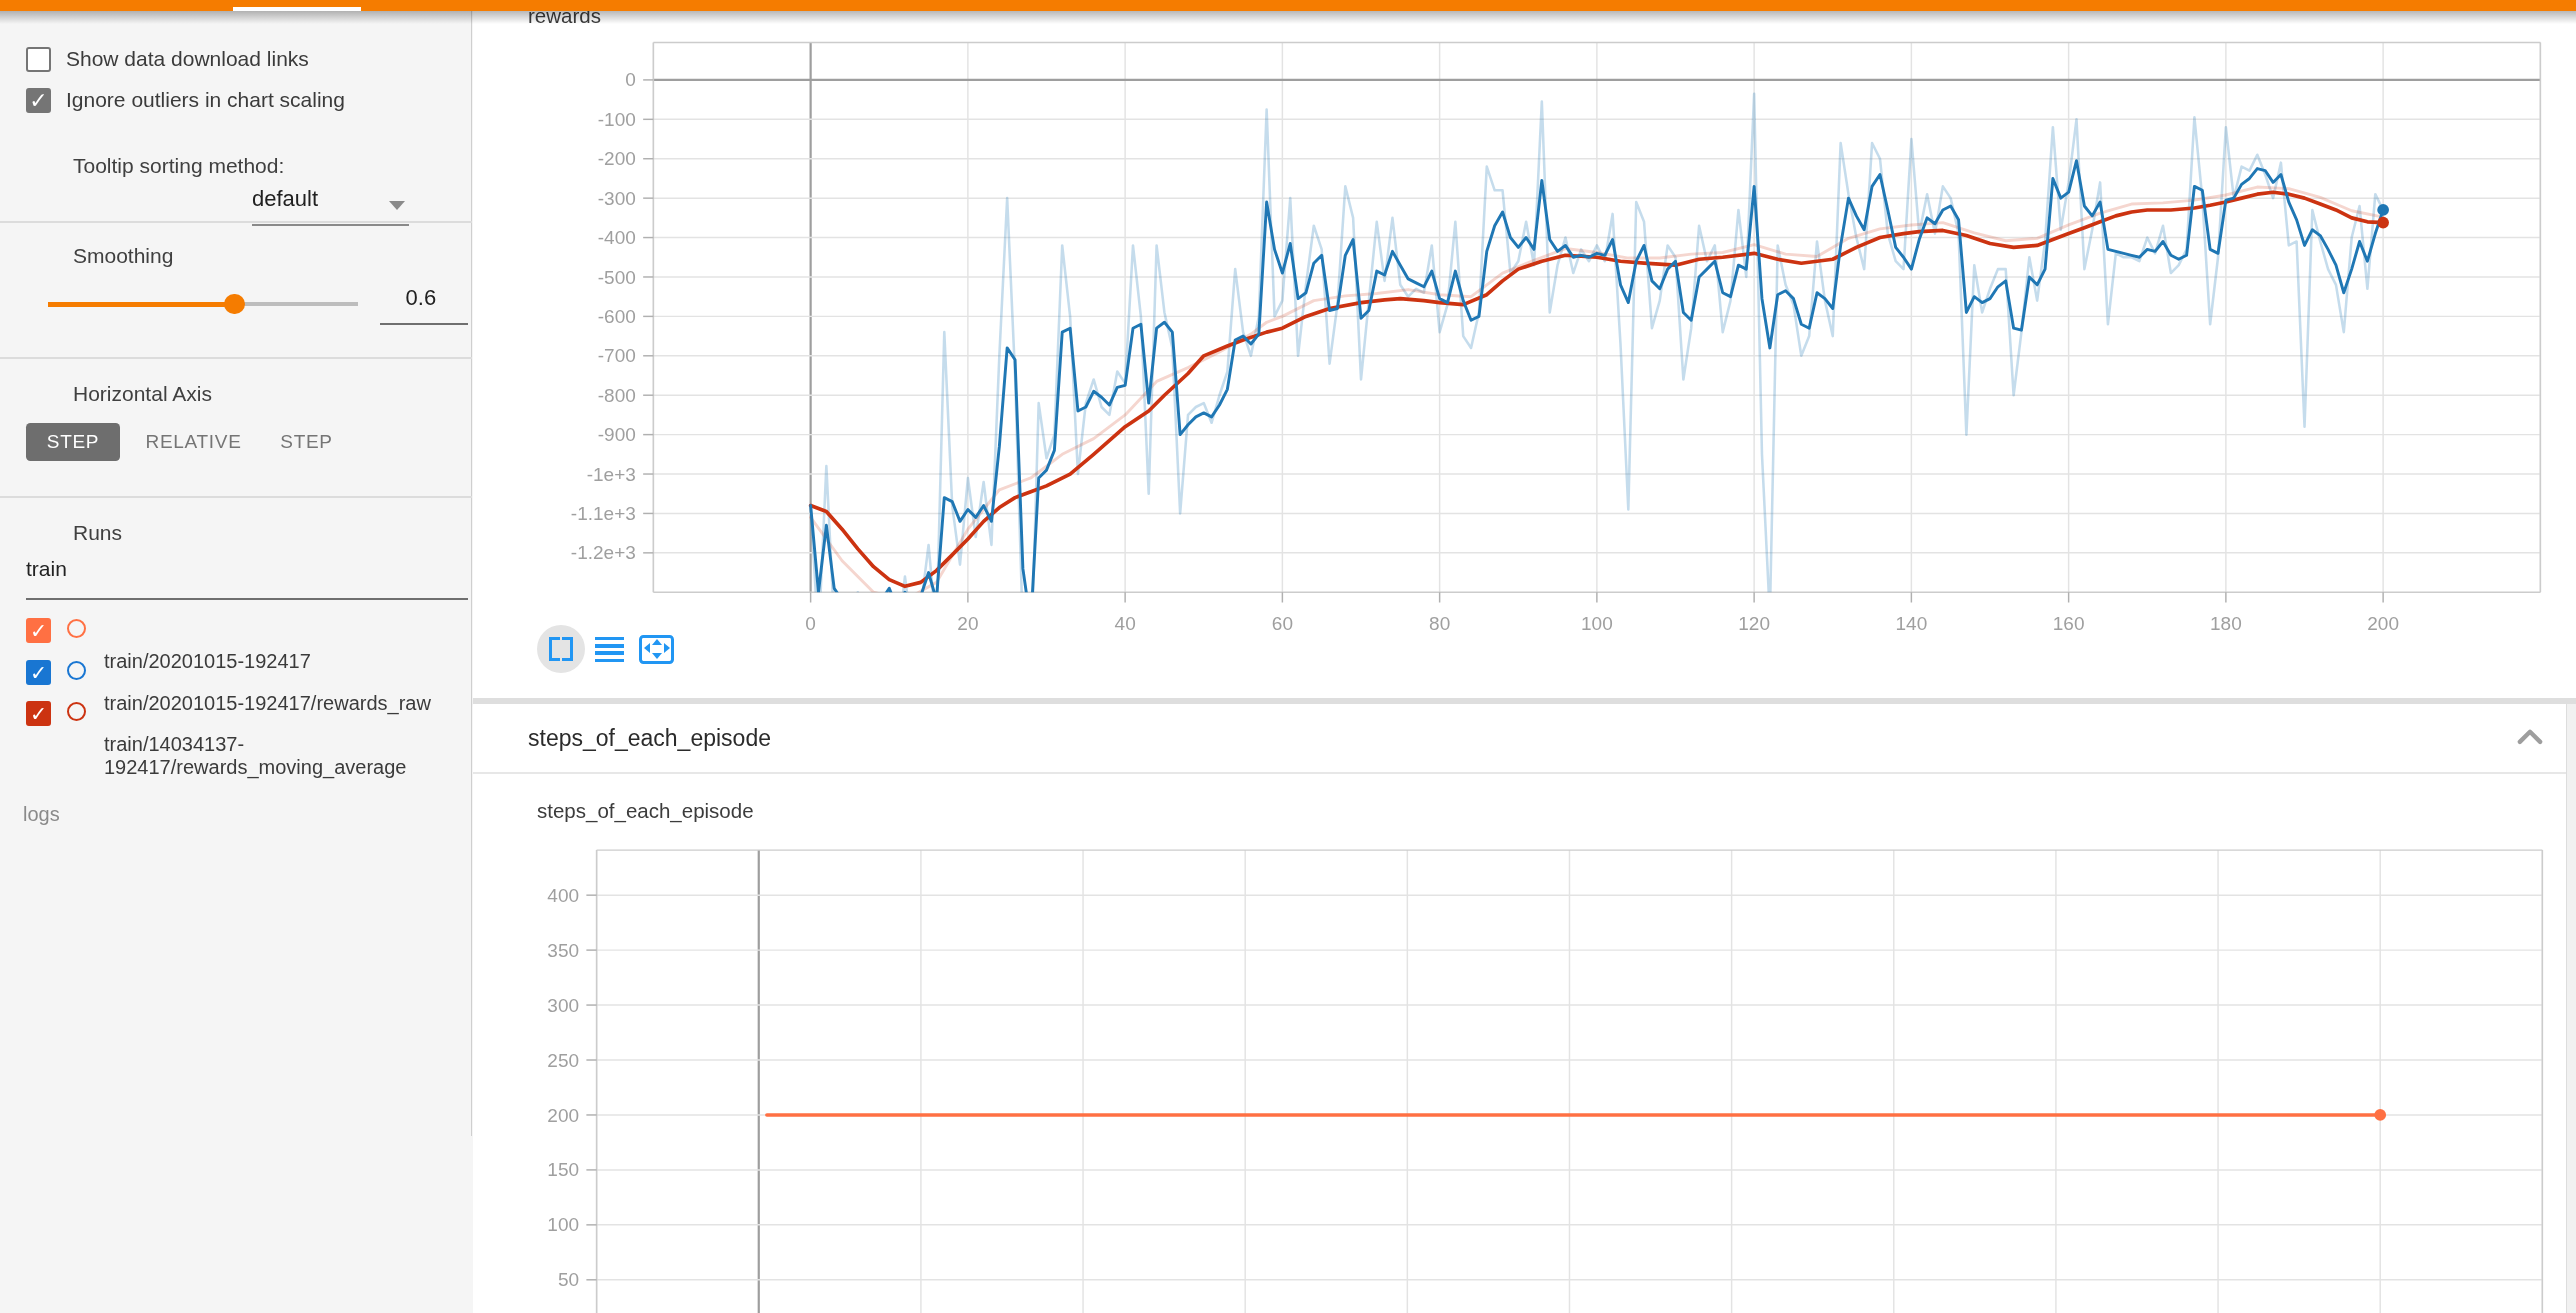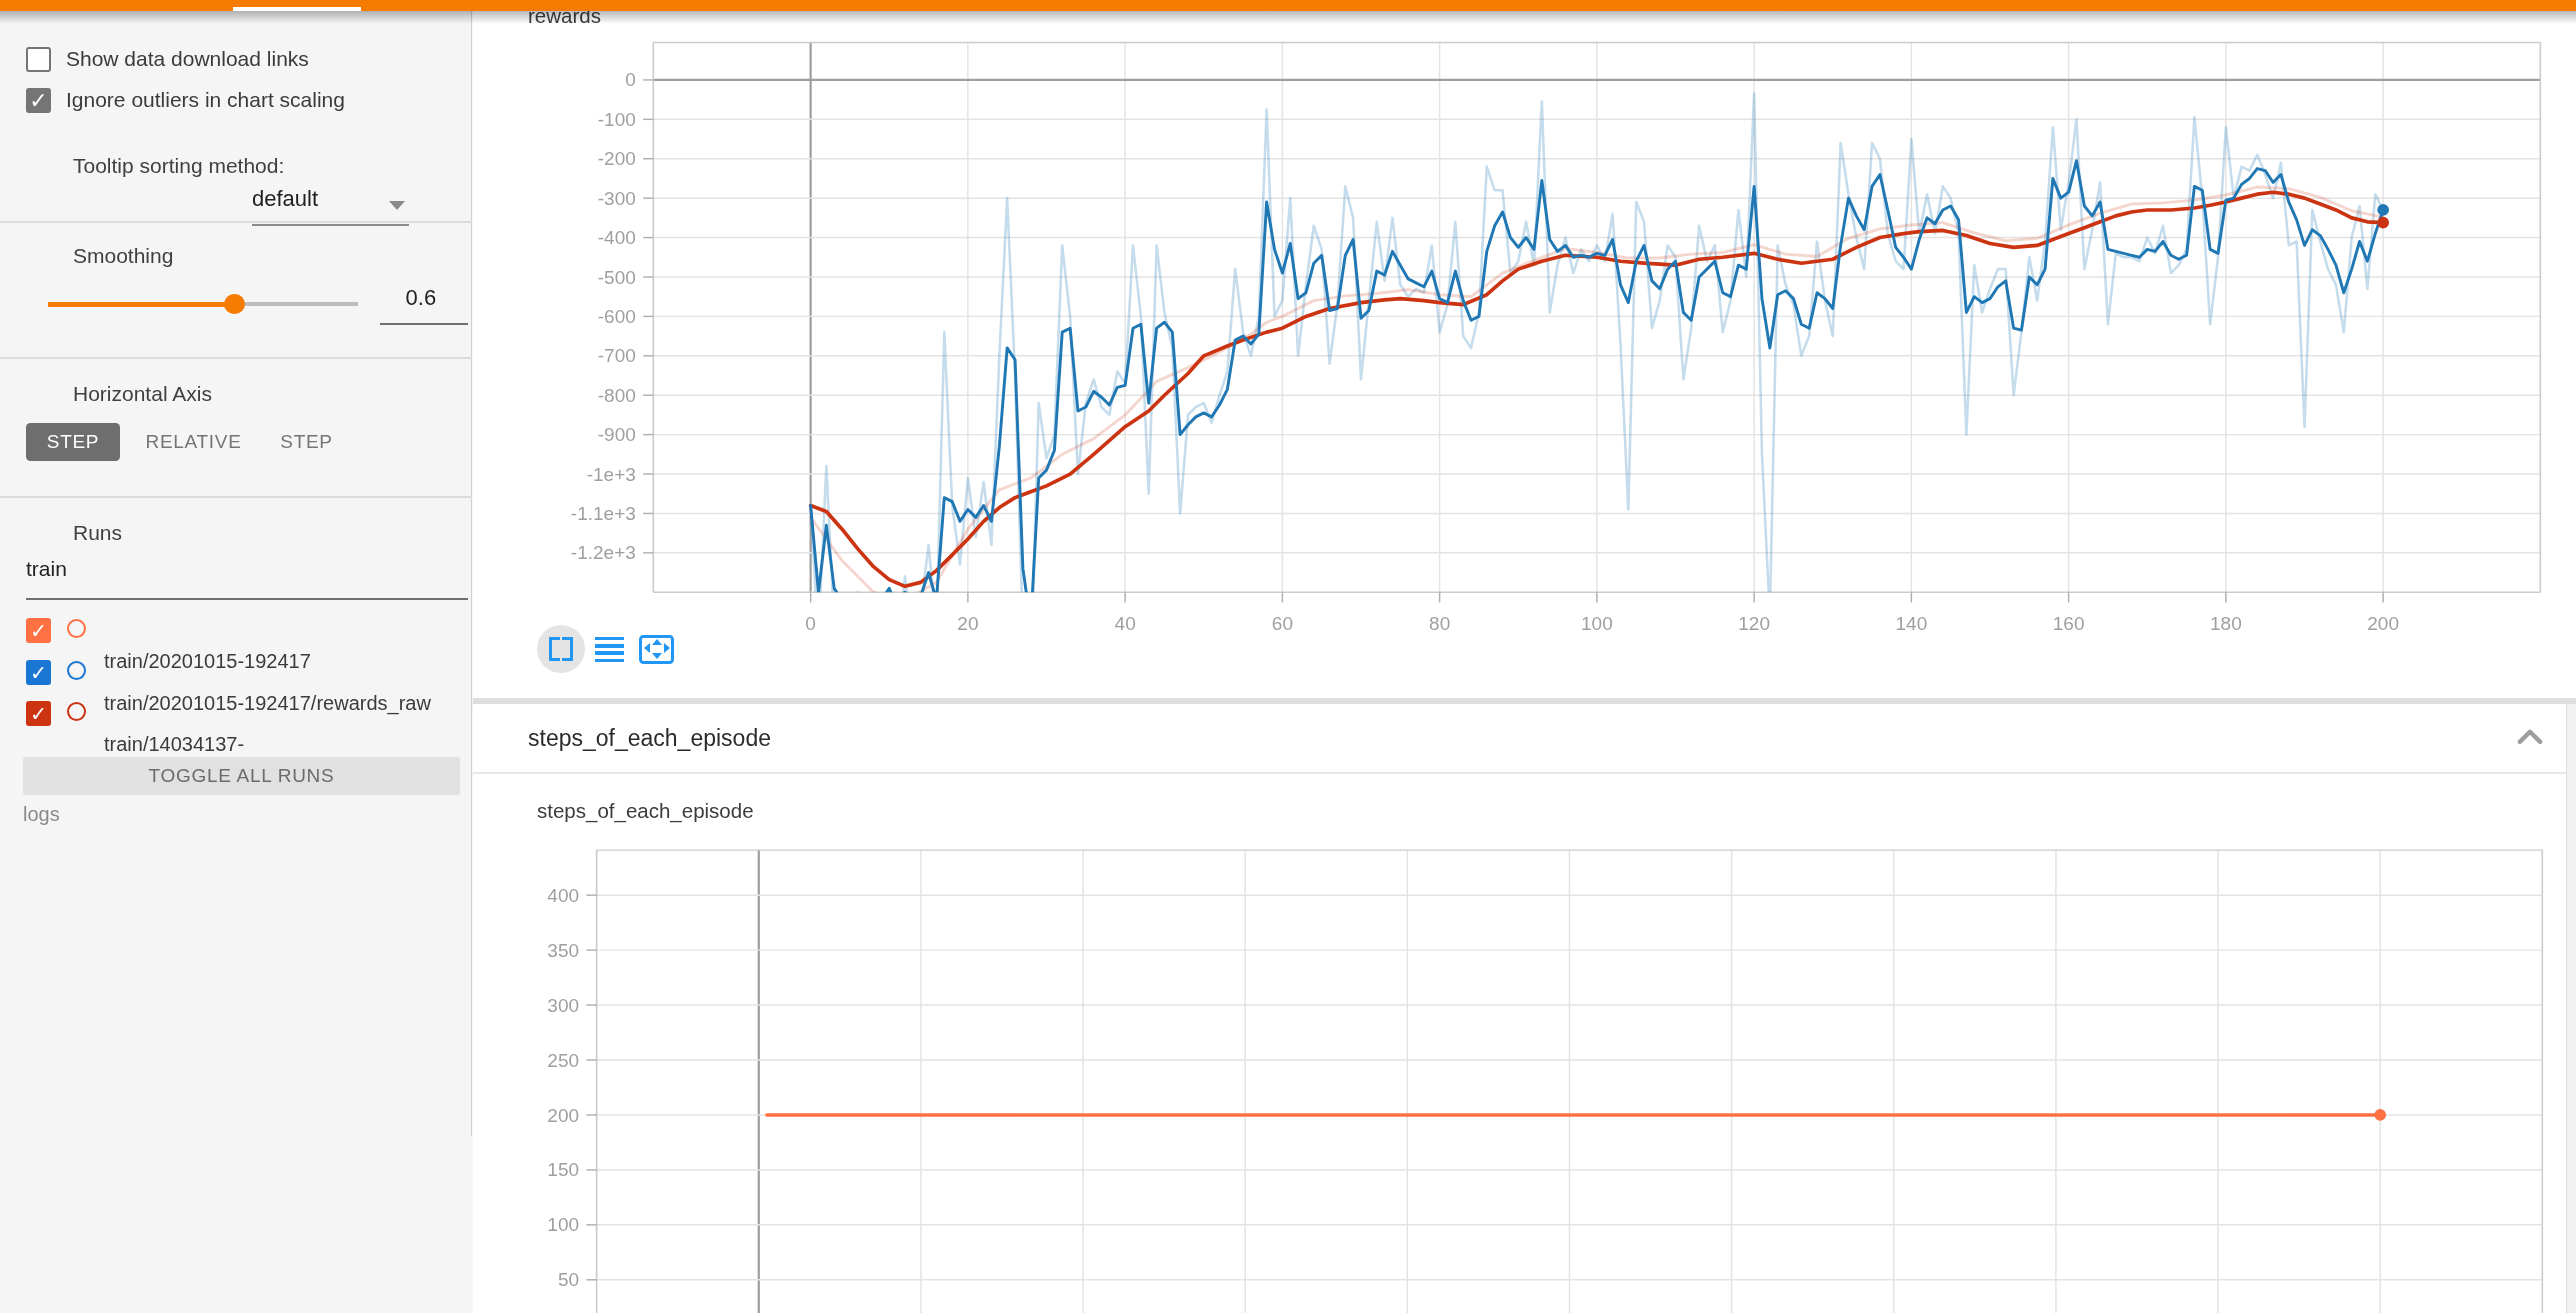--- a/index.html
+++ b/index.html
@@ -156,21 +156,20 @@
       <div class="run-cbx" style="background: rgb(25, 118, 210);">✓</div>
       <div class="run-circle" style="border-color: rgb(25, 118, 210);"></div>
       <div class="run-label">train/20201015-192417/rewards_raw</div>
     </div>
     <div class="run-row" style="top:701px;">
       <div class="run-cbx" style="background: rgb(204, 51, 17);">✓</div>
       <div class="run-circle" style="border-color: rgb(204, 51, 17);"></div>
       <div class="run-label">train/14034137-192417/rewards_moving_average</div>
     </div>
 
-    <div id="toggle-runs">TOGGLE ALL RUNS</div>
     <div id="logs-label">logs</div>
   </div>
 
   <div id="main">
 
     <div class="chart-title" id="rewards-title">rewards</div>
     <svg id="rewards-svg" width="2103" height="658" viewBox="0 0 2875 900">
         <line x1="246" y1="28" x2="246" y2="780" stroke="#e3e3e3" stroke-width="2"></line>
         <line x1="461.08333333333337" y1="28" x2="461.08333333333337" y2="780" stroke="#9e9e9e" stroke-width="3"></line>
         <line x1="676.1666666666667" y1="28" x2="676.1666666666667" y2="780" stroke="#e3e3e3" stroke-width="2"></line>

